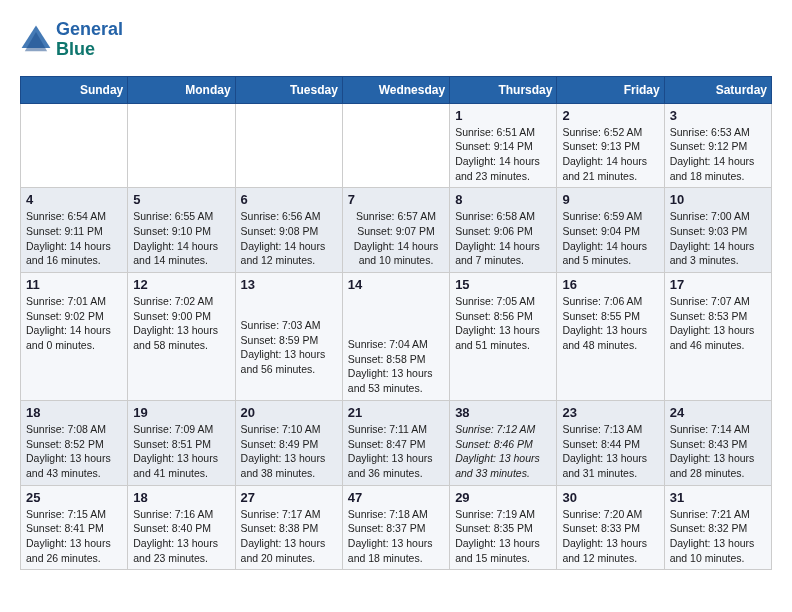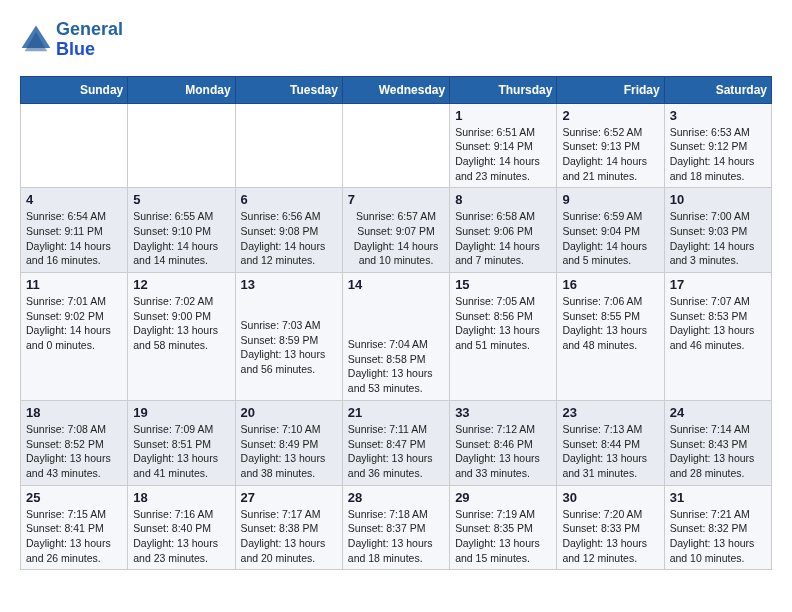--- a/index.html
+++ b/index.html
@@ -94,21 +94,21 @@
 <body>
 
 <div class="header-area">
   <div class="logo">
     <svg class="logo-icon" viewBox="0 0 40 40">
       <polygon points="20,2 38,30 2,30" fill="#2563a8" opacity="0.85"></polygon>
       <polygon points="20,10 34,34 6,34" fill="#1a4a8a" opacity="0.5"></polygon>
     </svg>
     <div class="logo-text">
       <div><span>General</span></div>
-      <div style="color:#1d4ed8;">Blue</div>
+      <div style="color:#0f766e;">Blue</div>
     </div>
   </div>
   <div class="title-area">
     <div class="month-title"></div>
     <div class="location-subtitle"></div>
   </div>
 </div>
 
 <table>
   <thead>
@@ -275,22 +275,22 @@
 and 38 minutes.</div>
         </td>
         <td>
           <span class="day-number">21</span>
           <div class="day-info" style="white-space: pre-line;">Sunrise: 7:11 AM
 Sunset: 8:47 PM
 Daylight: 13 hours
 and 36 minutes.</div>
         </td>
         <td>
-          <span class="day-number">33</span>
-          <div class="day-info" style="white-space: pre-line;">Sunrise: 7:12 AM
+          <span class="day-number">38</span>
+          <div class="day-info" style="white-space: pre-line; font-style: italic;">Sunrise: 7:12 AM
 Sunset: 8:46 PM
 Daylight: 13 hours
 and 33 minutes.</div>
         </td>
         <td>
           <span class="day-number">23</span>
           <div class="day-info" style="white-space: pre-line;">Sunrise: 7:13 AM
 Sunset: 8:44 PM
 Daylight: 13 hours
 and 31 minutes.</div>
@@ -319,21 +319,21 @@
 and 23 minutes.</div>
         </td>
         <td>
           <span class="day-number">27</span>
           <div class="day-info" style="white-space: pre-line;">Sunrise: 7:17 AM
 Sunset: 8:38 PM
 Daylight: 13 hours
 and 20 minutes.</div>
         </td>
         <td>
-          <span class="day-number">28</span>
+          <span class="day-number">47</span>
           <div class="day-info" style="white-space: pre-line;">Sunrise: 7:18 AM
 Sunset: 8:37 PM
 Daylight: 13 hours
 and 18 minutes.</div>
         </td>
         <td>
           <span class="day-number">29</span>
           <div class="day-info" style="white-space: pre-line;">Sunrise: 7:19 AM
 Sunset: 8:35 PM
 Daylight: 13 hours

